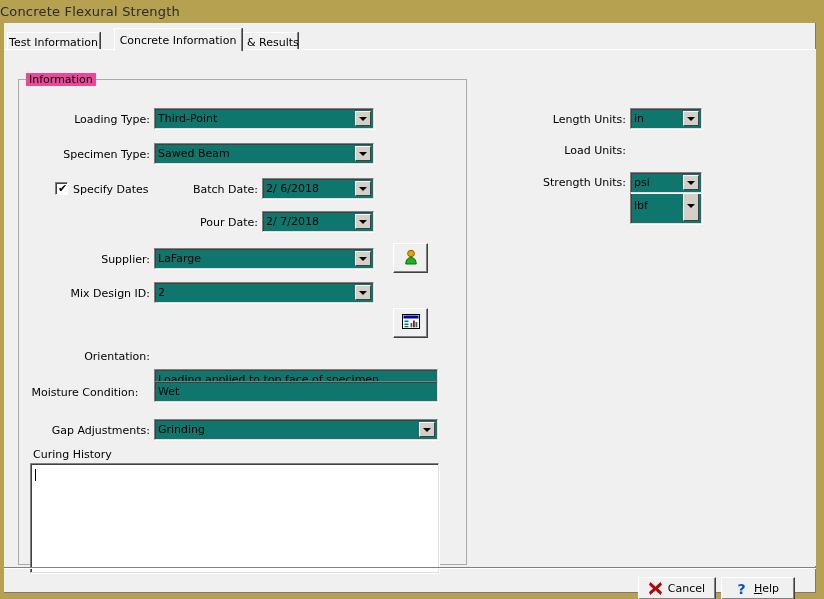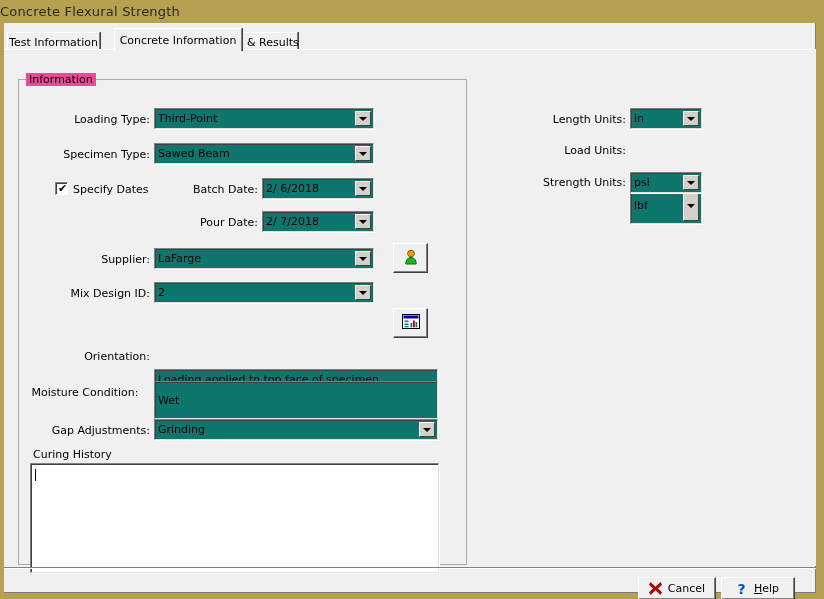--- a/index.html
+++ b/index.html
@@ -282,21 +282,21 @@
           </svg>
         </span>
       </div>
 
       <div class="lbl" style="left:30px;top:300px;width:116px;">Orientation:</div>
       <div class="field plain" style="left:150px;top:295px;width:284px;height:21px;margin-top:24px;">
         <div class="txt">Loading applied to top face of specimen</div>
       </div>
 
       <div class="lbl" style="left:16px;top:336px;width:130px;text-align:center;">Moisture Condition:</div>
-      <div class="field plain" style="left:150px;top:331px;width:284px;height:38px;">
+      <div class="field plain" style="left:150px;top:331px;width:284px;height:21px;">
         <div class="txt">Wet</div>
       </div>
 
       <div class="lbl" style="left:26px;top:374px;width:120px;">Gap Adjustments:</div>
       <div class="field" style="left:150px;top:369px;width:284px;height:21px;">
         <div class="txt">Grinding</div>
         <div class="dropbtn">
             <span class="arrow"></span>
           </div>
       </div>

